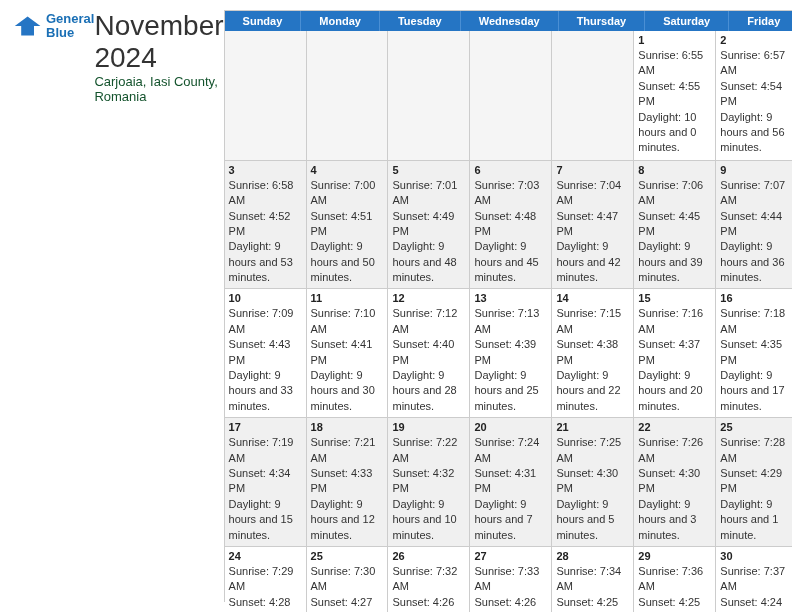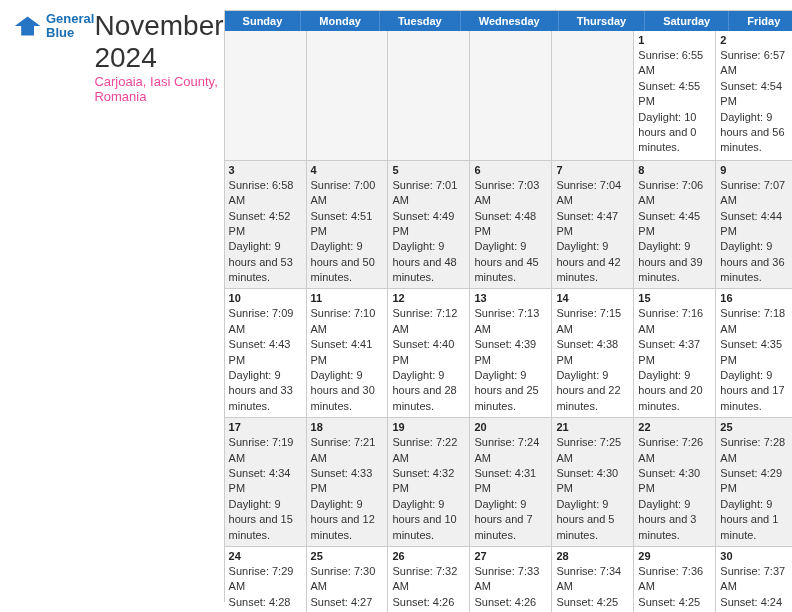--- a/index.html
+++ b/index.html
@@ -44,21 +44,21 @@
     .title-block {
       text-align: left;
     }
     .month-title {
       font-size: 28px;
       font-weight: normal;
       color: #333;
     }
     .location {
       font-size: 13px;
-      color: #ec4899;
+      color: #14532d;
     }
     .calendar {
       flex: 1;
       border: 1px solid #ccc;
       display: flex;
       flex-direction: column;
     }
     .cal-header {
       display: grid;
       grid-template-columns: repeat(7, 1fr);

